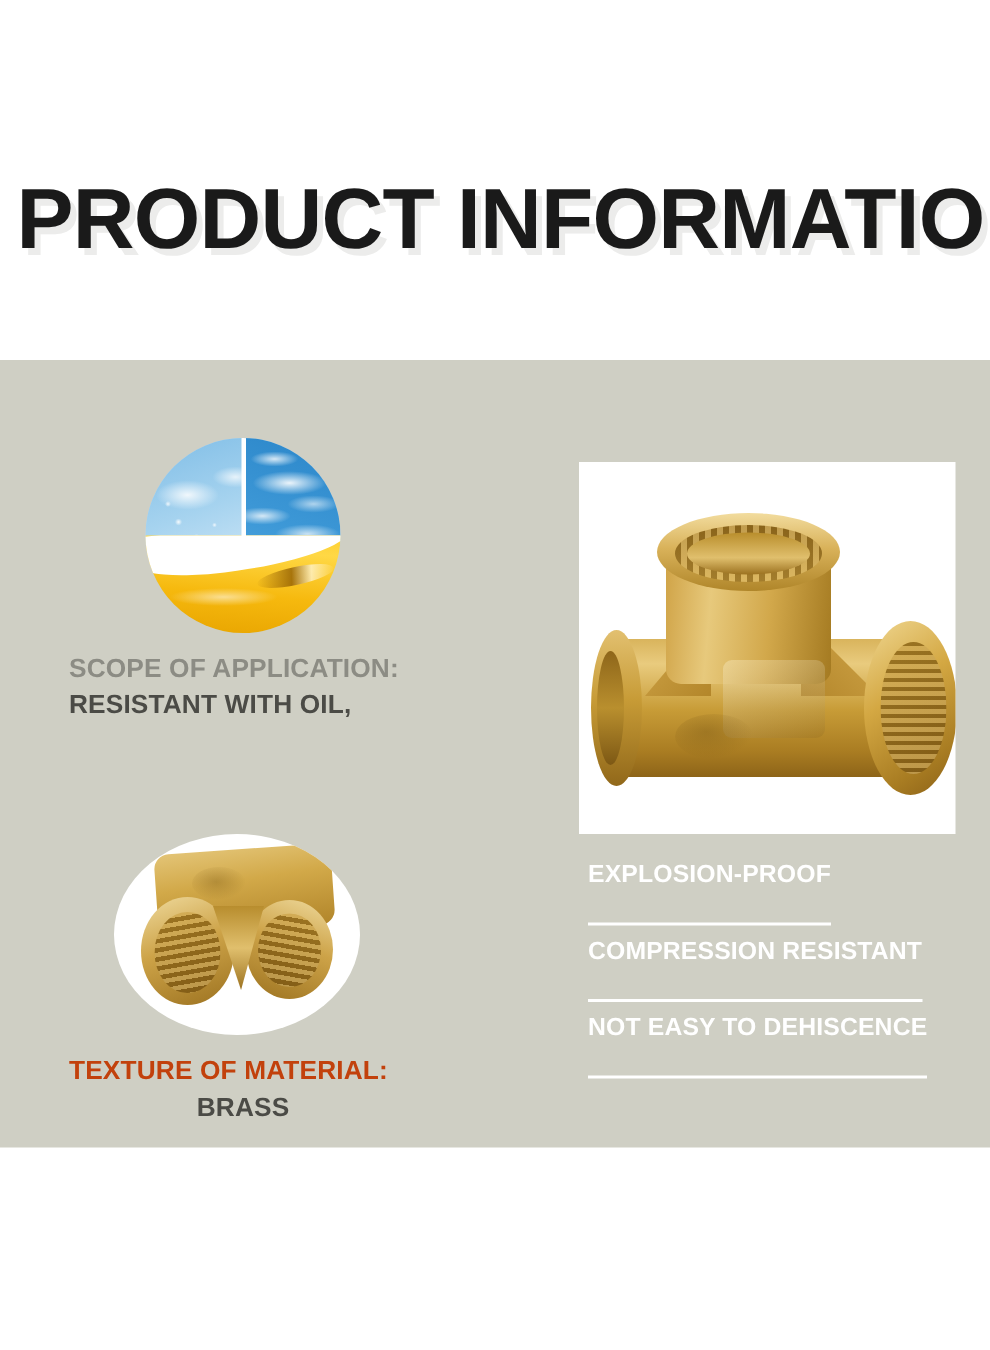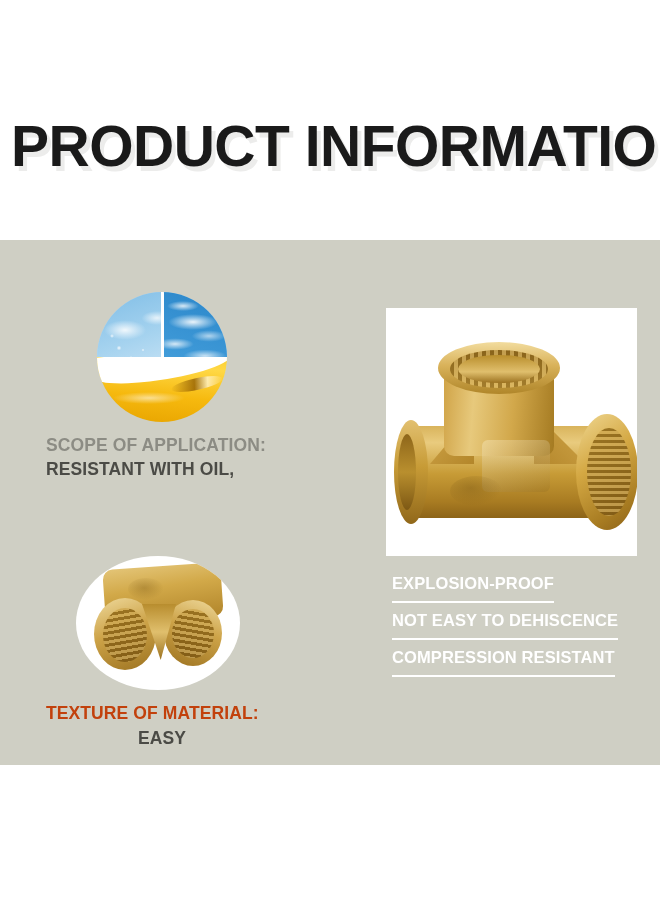--- a/index.html
+++ b/index.html
@@ -285,21 +285,21 @@
     width: 262px;
   }
   .feature-line {
     font-size: 16.5px;
     font-weight: bold;
     color: #ffffff;
     line-height: 27px;
     letter-spacing: 0.1px;
     display: inline-block;
     border-bottom: 2px solid #ffffff;
-    padding-bottom: 4px;
+    padding-bottom: 18px;
     margin-bottom: 4px;
   }
   .feature-row { line-height: 0; }
 
   
   #material-circle {
     position: absolute;
     left: 76px;
     top: 556px;
     width: 164px;
@@ -442,35 +442,35 @@
     <div class="brass" id="tee-right-bore"></div>
     <div class="brass" id="tee-face-panel"></div>
     <div class="brass" id="tee-logo"></div>
   </div>
 
   <div id="feature-block">
     <div class="feature-row">
       <span class="feature-line">EXPLOSION-PROOF</span>
     </div>
     <div class="feature-row">
-      <span class="feature-line">NOT EASY TO DEHISCENCE</span>
+      <span class="feature-line">COMPRESSION RESISTANT</span>
     </div>
     <div class="feature-row">
-      <span class="feature-line">COMPRESSION RESISTANT</span>
+      <span class="feature-line">NOT EASY TO DEHISCENCE</span>
     </div>
   </div>
 
   <div id="material-circle">
     <div id="mc-body"></div>
     <div id="mc-logo"></div>
     <div id="mc-left-port"></div>
     <div id="mc-left-bore"></div>
     <div id="mc-right-port"></div>
     <div id="mc-right-bore"></div>
     <div id="mc-center-v"></div>
   </div>
 
   <div id="material-block">
     <div id="material-label">TEXTURE OF MATERIAL:</div>
-    <div id="material-value">EASY</div>
+    <div id="material-value">BRASS</div>
   </div>
 
 </div>
 
 </body></html>

